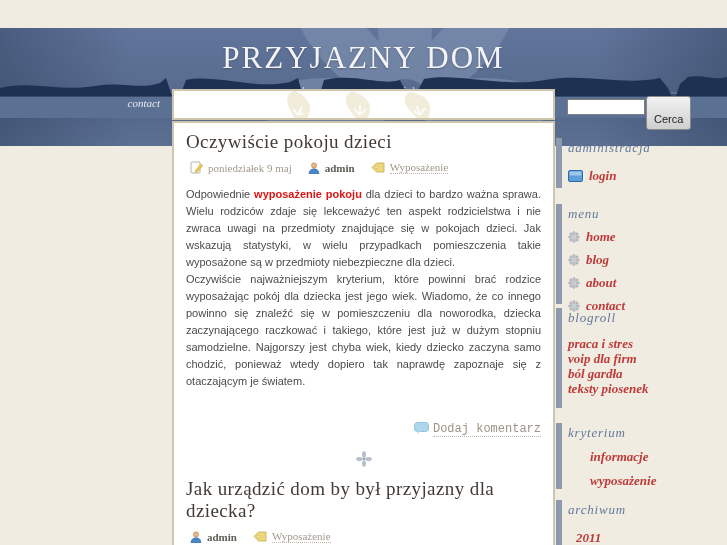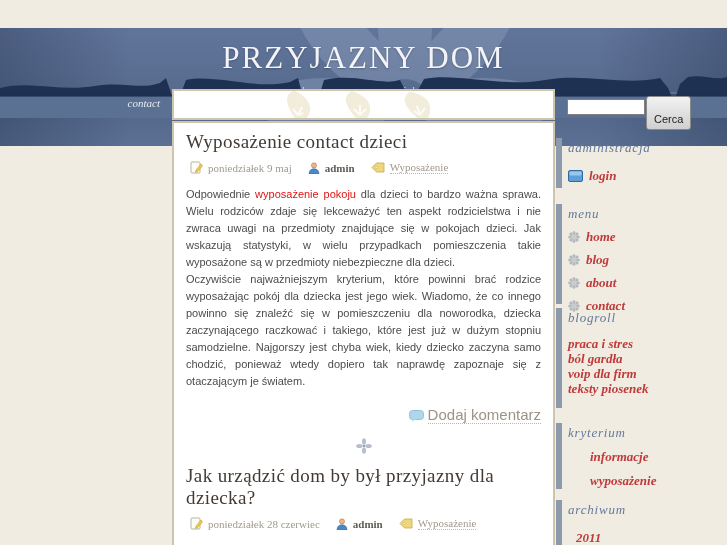--- a/index.html
+++ b/index.html
@@ -64,24 +64,24 @@
     margin:0 0 8px 0;font-family:"Liberation Serif",serif;font-weight:normal;
     font-size:19px;letter-spacing:.4px;color:#423a33;cursor:pointer;
   }
   .meta{display:flex;align-items:center;gap:16px;margin:0 0 12px 4px;
     font-family:"Liberation Serif",serif;font-size:11px;color:#a19a8c;}
   .meta .m-item{display:flex;align-items:center;gap:5px;}
   .meta .author{font-weight:bold;color:#5d5c55;}
   .meta .cat{border-bottom:1px dotted #c0b8a6;cursor:pointer;color:#a19a8c;}
   .post-text{font-size:11px;line-height:17px;color:#4b4b4b;text-align:justify;}
   .post-text p{margin:0;}
-  .inline-link{color:#e01414;font-weight:normal;cursor:pointer;}
+  .inline-link{color:#e01414;font-weight:bold;cursor:pointer;}
   .comment-row{
-    margin-top:16px;text-align:right;font-family:Liberation Sans, sans-serif;
-    font-size:15px;color:#9b9386;
+    margin-top:32px;text-align:right;font-family:Liberation Mono, monospace;
+    font-size:12px;color:#9b9386;
   }
   .comment-row .lbl{border-bottom:1px dotted #c0b8a6;cursor:pointer;}
   .comment-row svg{vertical-align:-2px;margin-right:4px;}
   .post-divider{height:34px;display:flex;align-items:center;justify-content:center;margin:6px 0 2px 0;}
 
   .photo{
     float:left;width:100px;height:75px;padding:2px;background:#fff;
     border:1px solid #cfcfcf;margin:3px 12px 4px 0;position:relative;
   }
   .photo-inner{position:absolute;inset:2px;overflow:hidden;
@@ -171,21 +171,21 @@
         <path d="M98,24 L98,14 M98,24 L92,18 M98,24 L104,18"></path>
         <path d="M158,24 L155,15 M158,24 L152,20 M158,24 L163,17"></path>
       </g>
     </svg>
   </div>
 
   <div class="content-box">
     <div class="content-inner">
 
       <div>
-        <h2 class="post-title">Wyposażenie contact dzieci</h2>
+        <h2 class="post-title">Oczywiście pokoju dzieci</h2>
         <div class="meta">
           <span class="m-item">
             <svg width="13" height="13" viewBox="0 0 13 13">
               <rect x="1" y="1" width="9" height="11" rx="1" fill="#fdfdf8" stroke="#b9b3a2"></rect>
               <path d="M11,3 L6,9 L5.4,11.4 L7.8,10.6 L12.6,4.8 Z" fill="#eec84e" stroke="#c8a22e" stroke-width=".6"></path>
             </svg>
             <span>poniedziałek 9 maj</span>
           </span>
           <span class="m-item">
             <svg width="12" height="12" viewBox="0 0 12 12">
@@ -222,27 +222,20 @@
             <ellipse cx="3.4" cy="8" rx="3.2" ry="2"></ellipse>
             <ellipse cx="12.6" cy="8" rx="3.2" ry="2"></ellipse>
             <circle cx="8" cy="8" r="1.4" fill="#9aa6b7"></circle>
           </g>
         </svg>
       </div>
 
       <div>
         <h2 class="post-title">Jak urządzić dom by był przyjazny dla dziecka?</h2>
         <div class="meta">
-          <span class="m-item">
-            <svg width="13" height="13" viewBox="0 0 13 13">
-              <rect x="1" y="1" width="9" height="11" rx="1" fill="#fdfdf8" stroke="#b9b3a2"></rect>
-              <path d="M11,3 L6,9 L5.4,11.4 L7.8,10.6 L12.6,4.8 Z" fill="#eec84e" stroke="#c8a22e" stroke-width=".6"></path>
-            </svg>
-            <span>poniedziałek 28 czerwiec</span>
-          </span>
           <span class="m-item">
             <svg width="12" height="12" viewBox="0 0 12 12">
               <circle cx="6" cy="3.4" r="2.6" fill="#eab487" stroke="#a9793f" stroke-width=".5"></circle>
               <path d="M1,12 C1,8.4 3.2,6.8 6,6.8 C8.8,6.8 11,8.4 11,12 Z" fill="#4b86c6" stroke="#2f62a0" stroke-width=".5"></path>
             </svg>
             <span class="author">admin</span>
           </span>
           <span class="m-item">
             <svg width="14" height="11" viewBox="0 0 14 11">
               <path d="M1,5.5 L5.5,1 L13,1 L13,10 L5.5,10 Z" fill="#ecd77c" stroke="#c5ab47" stroke-width=".8"></path>
@@ -354,22 +347,22 @@
       </div>
     </div>
   </div>
 
   <div class="side-section sec-blogroll">
     <div class="side-bar"></div>
     <div class="side-content">
       <div class="side-title">blogroll</div>
       <div class="links">
         <span class="side-link">praca i stres</span>
+        <span class="side-link">voip dla firm</span>
         <span class="side-link">ból gardła</span>
-        <span class="side-link">voip dla firm</span>
         <span class="side-link">teksty piosenek</span>
       </div>
     </div>
   </div>
 
   <div class="side-section sec-kategorie">
     <div class="side-bar"></div>
     <div class="side-content">
       <div class="side-title">kryterium</div>
       <span class="side-link">informacje</span>

